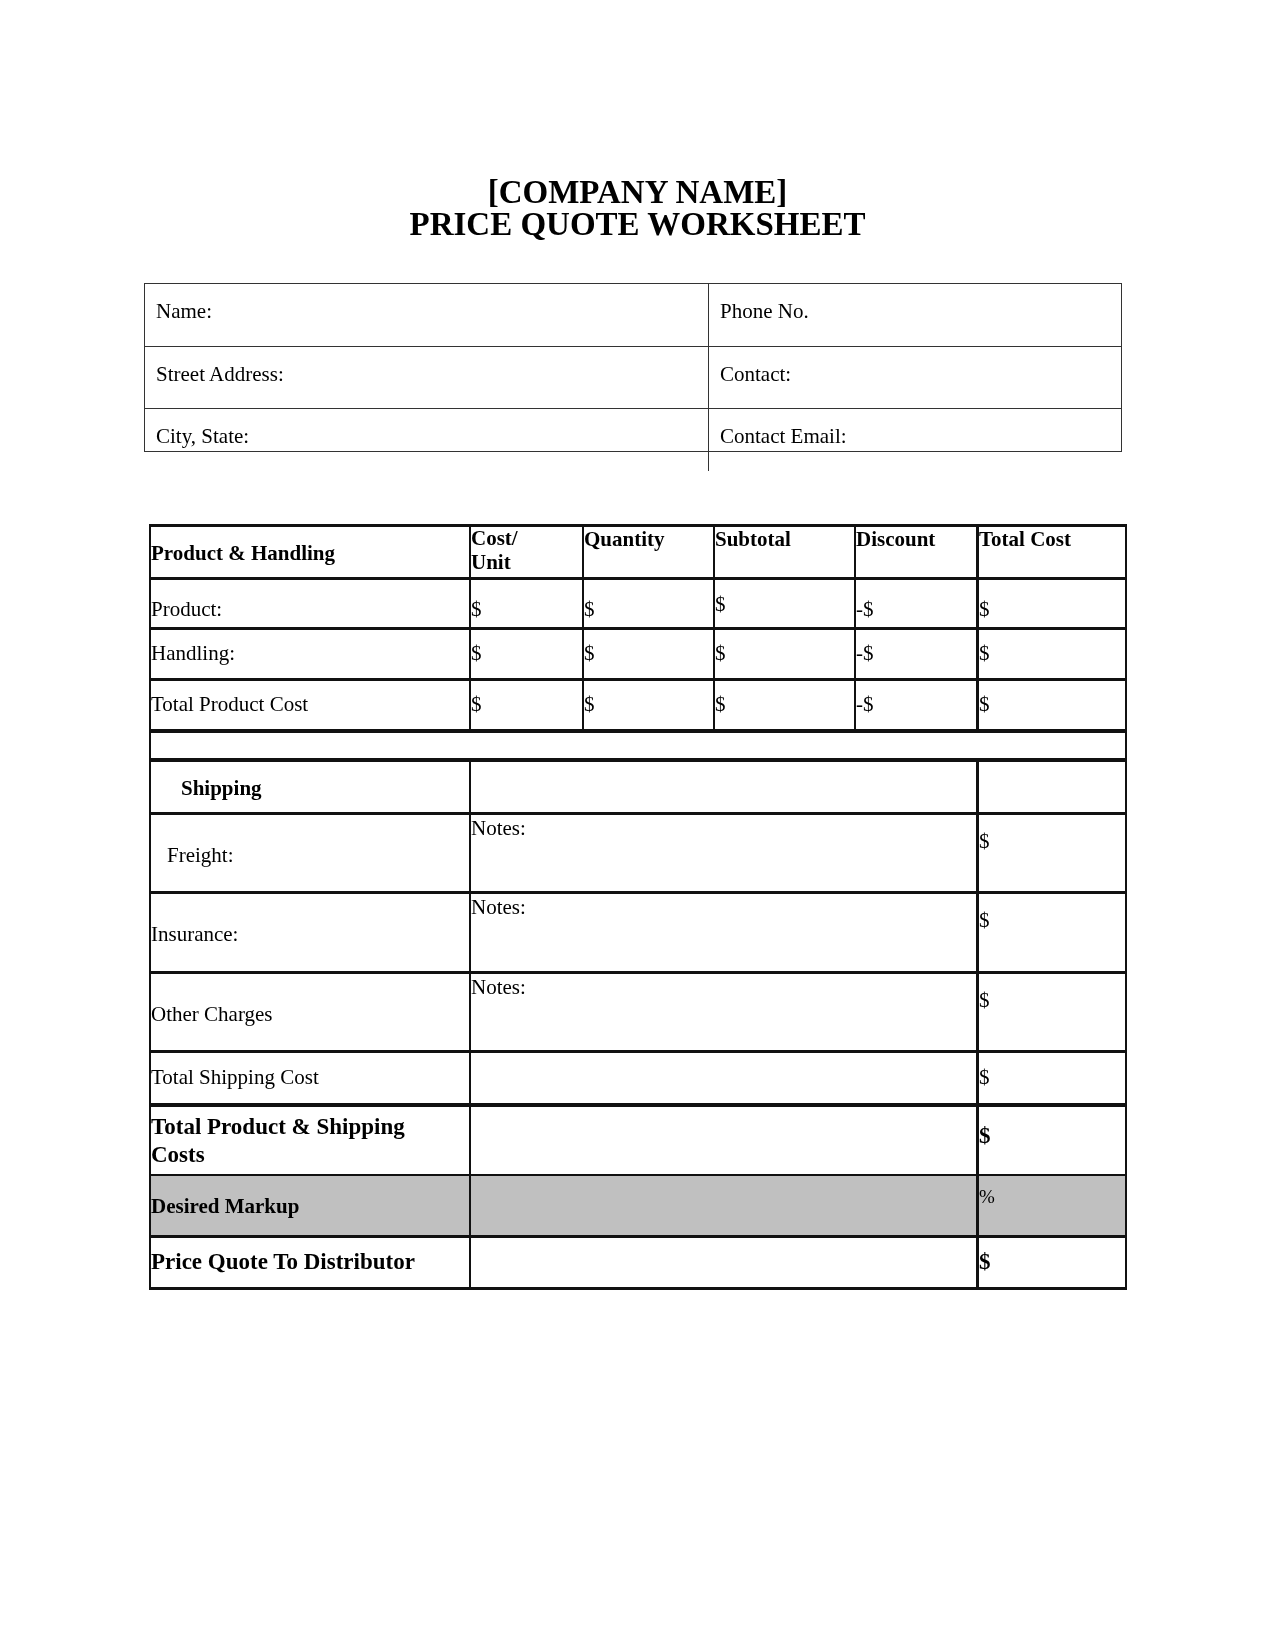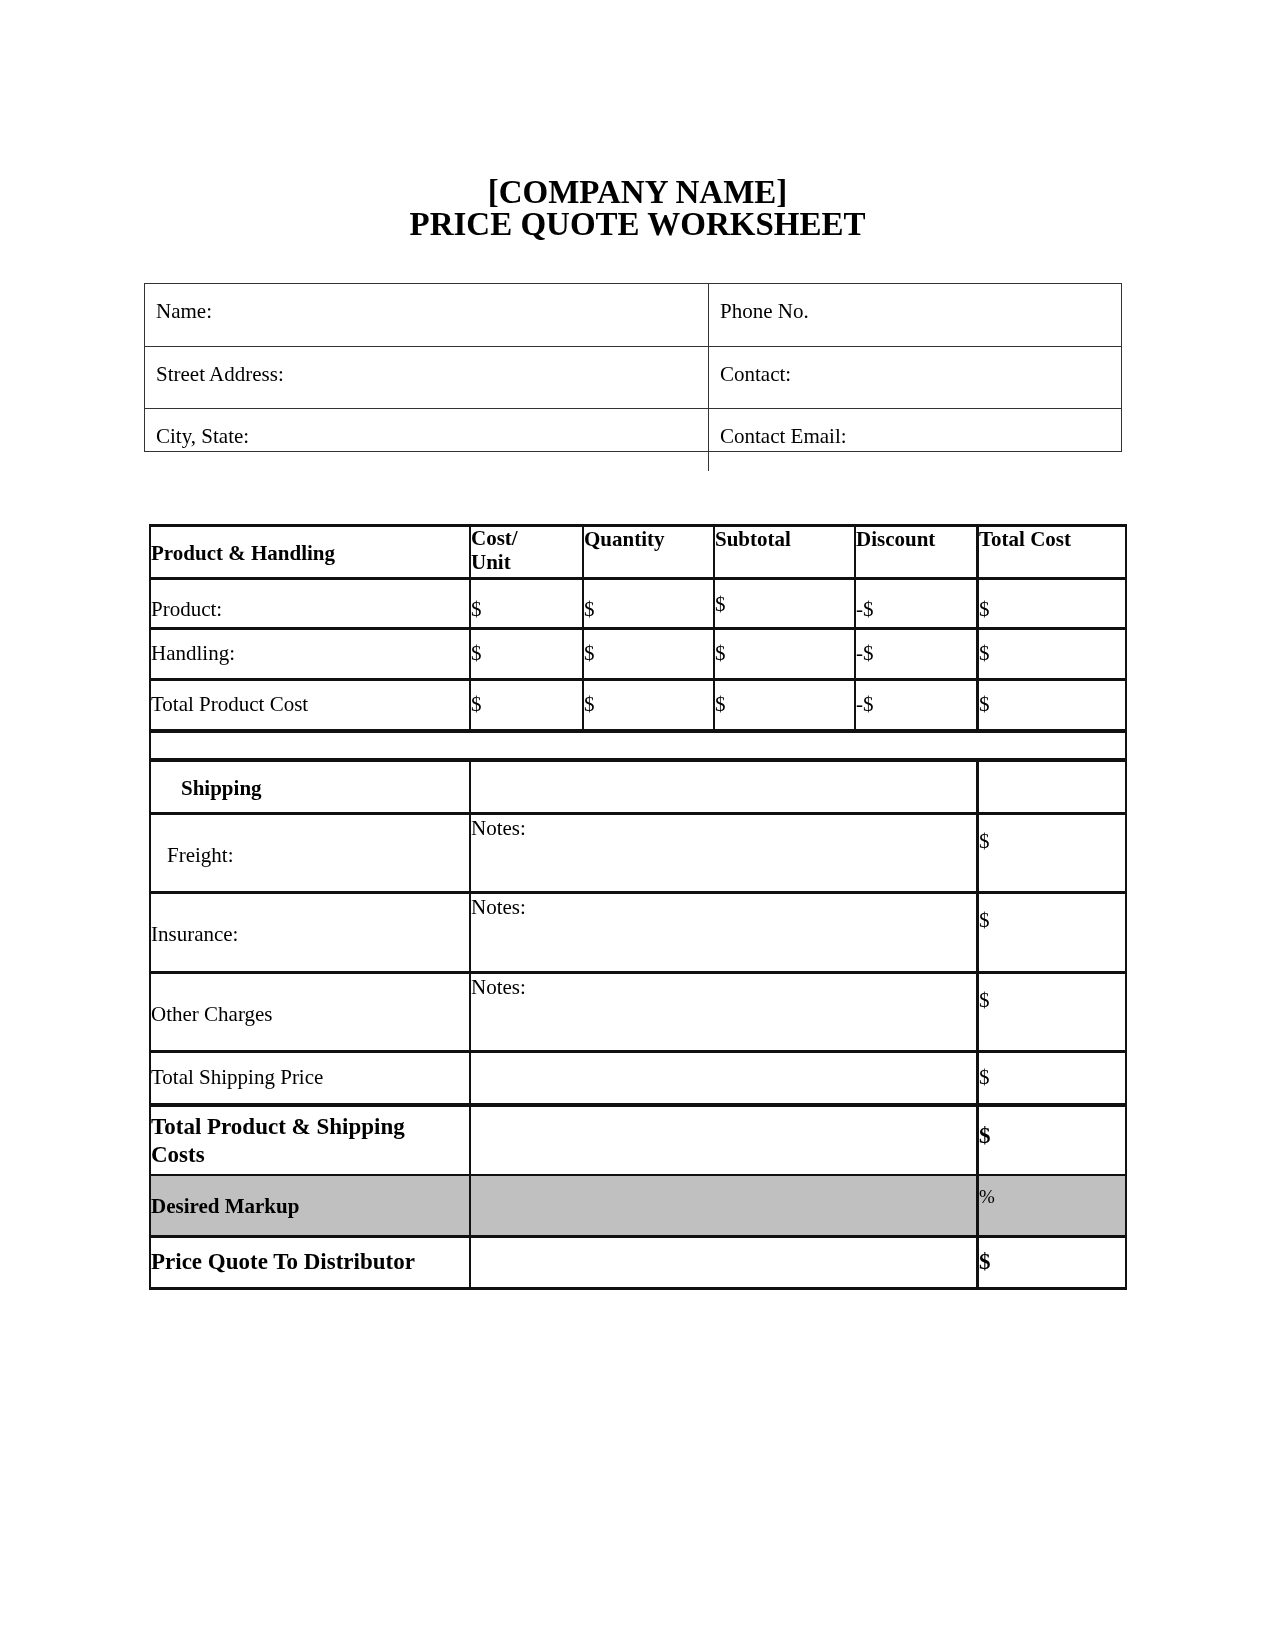--- a/index.html
+++ b/index.html
@@ -134,21 +134,21 @@
     <div class="c" style="left:830px; top:14px;">$</div>
   </div>
 
   <div class="r" style="top:450px; height:76px;">
     <div class="c" style="left:2px; top:28px;">Other Charges</div>
     <div class="c" style="left:322px; top:1px;">Notes:</div>
     <div class="c" style="left:830px; top:14px;">$</div>
   </div>
 
   <div class="r" style="top:529px; height:50px;">
-    <div class="c" style="left:2px; top:12px;">Total Shipping Price</div>
+    <div class="c" style="left:2px; top:12px;">Total Shipping Cost</div>
     <div class="c" style="left:830px; top:12px;">$</div>
   </div>
 
   <div class="r" style="top:583px; height:67px;">
     <div class="c bold" style="left:2px; top:6px; font-size:23px; line-height:28px;">
       <div>Total Product &amp; Shipping</div>
       <div>Costs</div>
     </div>
     <div class="c bold" style="left:830px; top:16px; font-size:23px;">$</div>
   </div>

